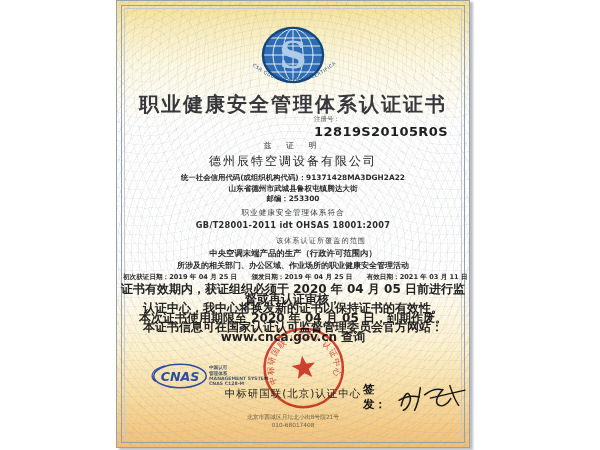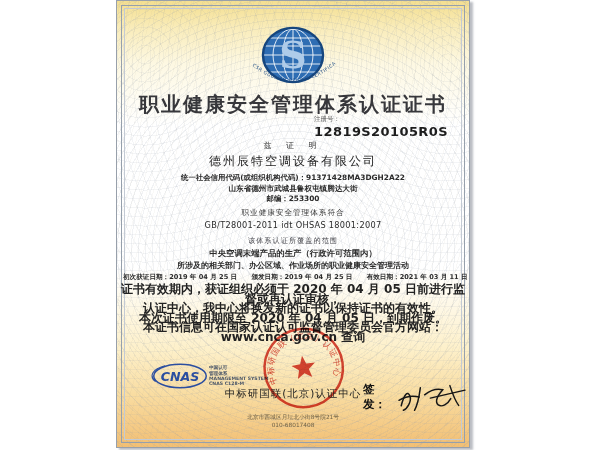--- a/index.html
+++ b/index.html
@@ -25,22 +25,22 @@
   .logo-wrap{top:22px;}
   .title{top:90px;font-size:20px;font-weight:600;letter-spacing:2px;color:#37373b;}
   .reg{position:absolute;top:114px;left:56%;text-align:left;font-size:6.5px;color:#5a5a5a;}
   .reg b{font-size:13px;color:#1d1d1d;letter-spacing:.4px;}
   .certify{top:139px;font-size:8px;letter-spacing:6px;color:#3a3a3a;}
   .company{top:152px;font-size:12px;font-weight:400;letter-spacing:2px;color:#222;}
   .code{top:172px;font-size:7.4px;font-weight:700;}
   .addr{top:183px;font-size:7.6px;font-weight:700;}
   .post{top:193px;font-size:7.4px;font-weight:700;}
   .sys{top:207px;font-size:7.6px;color:#3a3a3a;letter-spacing:1px;}
-  .std{top:219px;font-size:8.2px;font-weight:400;letter-spacing:.3px;}
-  .scope-intro{top:235px;font-size:7.2px;color:#44444a;letter-spacing:1px;}
+  .std{top:219px;font-size:8.2px;font-weight:700;letter-spacing:.3px;}
+  .scope-intro{top:235px;font-size:7.2px;color:#44444a;letter-spacing:1px;margin-left:28px;}
   .scope1{top:247px;font-size:8.4px;font-weight:700;font-family:Liberation Serif, serif;}
   .scope2{top:259px;font-size:8px;font-weight:700;}
   .dates{top:272px;font-size:6.6px;font-weight:700;white-space:nowrap;}
   .dates span{margin:0 6px;}
   .notes{top:284px;font-size:12px;font-weight:700;line-height:9.6px;color:#222;}
   .cnas{position:absolute;left:34px;top:360px;display:flex;align-items:center;}
   .cnas-side{font-size:4.6px;line-height:5.4px;color:#4a5668;text-align:left;font-weight:700;}
   .seal{position:absolute;left:144px;top:324px;opacity:.88;mix-blend-mode:multiply;transform:rotate(-8deg);}
   .issuer{top:386px;font-size:10.5px;color:#1c1c1c;letter-spacing:1px;text-align:center;}
   .sign{position:absolute;left:246px;top:381px;font-size:11.5px;font-weight:600;color:#111;display:flex;align-items:center;}

